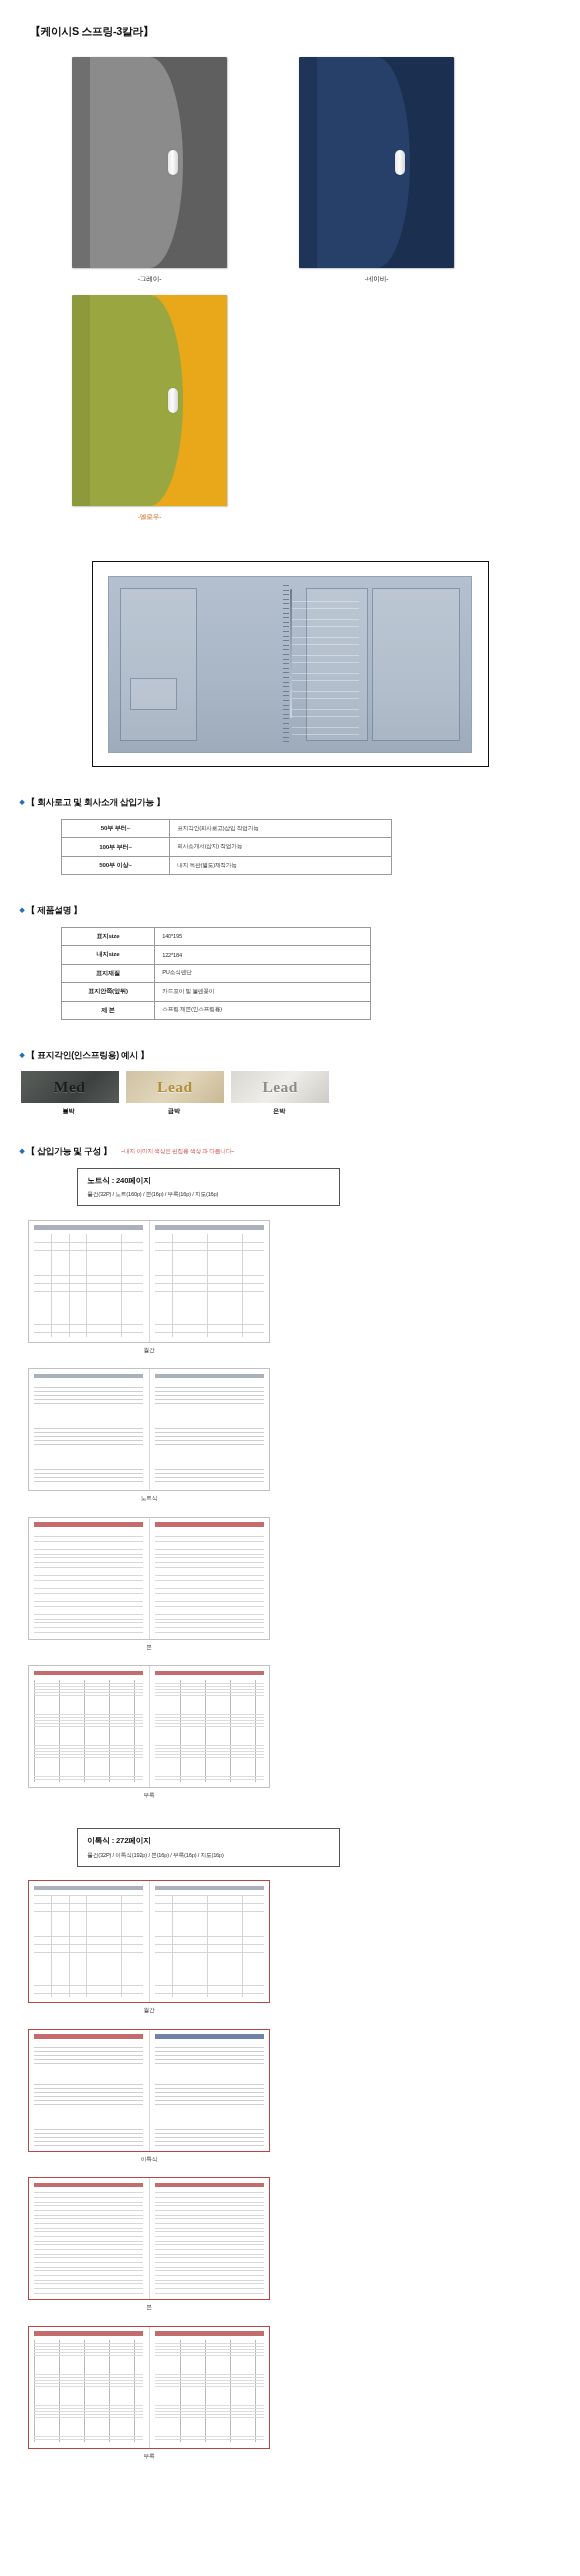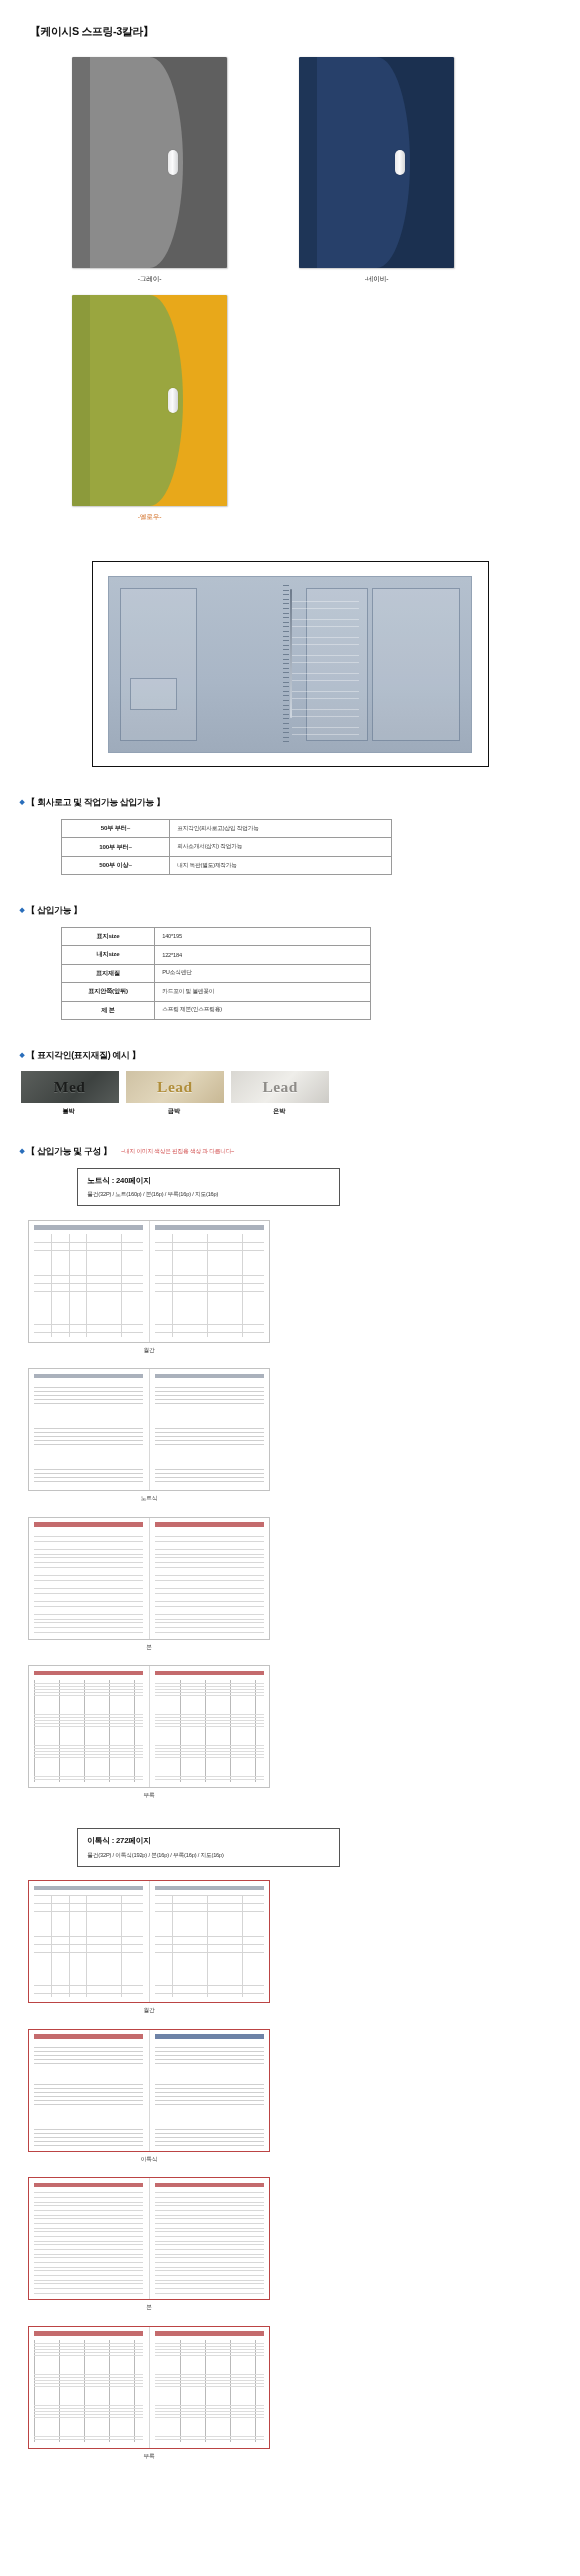--- a/index.html
+++ b/index.html
@@ -363,21 +363,21 @@
         <div class="iv-panel" style="right:103px;top:11.3px;width:62px;bottom:11.3px;"></div>
         <div class="iv-spiral" style="left:174px;"></div>
         <div class="iv-lines" style="left:183px;top:17.5px;width:67px;bottom:17.5px;"></div>
         <div class="iv-pen" style="left:181px;top:12.4px;height:129px;"></div>
       </div>
     </div>
   </div>
 
   <div class="block">
     <div class="section-title">
-      <span class="bullet">◆</span><span>【  회사로고  및  작업가능  삽입가능  】</span>
+      <span class="bullet">◆</span><span>【  회사로고  및  회사소개  삽입가능  】</span>
     </div>
     <div class="table-wrap">
       <table class="info">
         <tbody>
             <tr>
           <td class="k">50부 부터~</td>
           <td class="v">표지각인(회사로고)삽입 작업가능</td>
         </tr>
         <tr>
           <td class="k">100부 부터~</td>
@@ -387,21 +387,21 @@
           <td class="k">500부 이상~</td>
           <td class="v">내지 독판(별도)제작가능</td>
         </tr>
       </tbody>
         </table>
     </div>
   </div>
 
   <div class="block">
     <div class="section-title">
-      <span class="bullet">◆</span><span>【  삽입가능  】</span>
+      <span class="bullet">◆</span><span>【  제품설명  】</span>
     </div>
     <div class="table-wrap">
       <table class="info spec">
         <tbody>
             <tr>
           <td class="k">표지size</td>
           <td class="v">140*195</td>
         </tr>
         <tr>
           <td class="k">내지size</td>
@@ -419,21 +419,21 @@
           <td class="k">제     본</td>
           <td class="v">스프링 제본(인스프링용)</td>
         </tr>
       </tbody>
         </table>
     </div>
   </div>
 
   <div class="block">
     <div class="section-title">
-      <span class="bullet">◆</span><span>【  표지각인(표지재질)  예시  】</span>
+      <span class="bullet">◆</span><span>【  표지각인(인스프링용)  예시  】</span>
     </div>
     <div class="foil-row">
       <div class="foil-item">
         <div class="foil-chip black">Med</div>
         <div class="foil-label">불박</div>
       </div>
       <div class="foil-item">
         <div class="foil-chip gold">Lead</div>
         <div class="foil-label">금박</div>
       </div>

